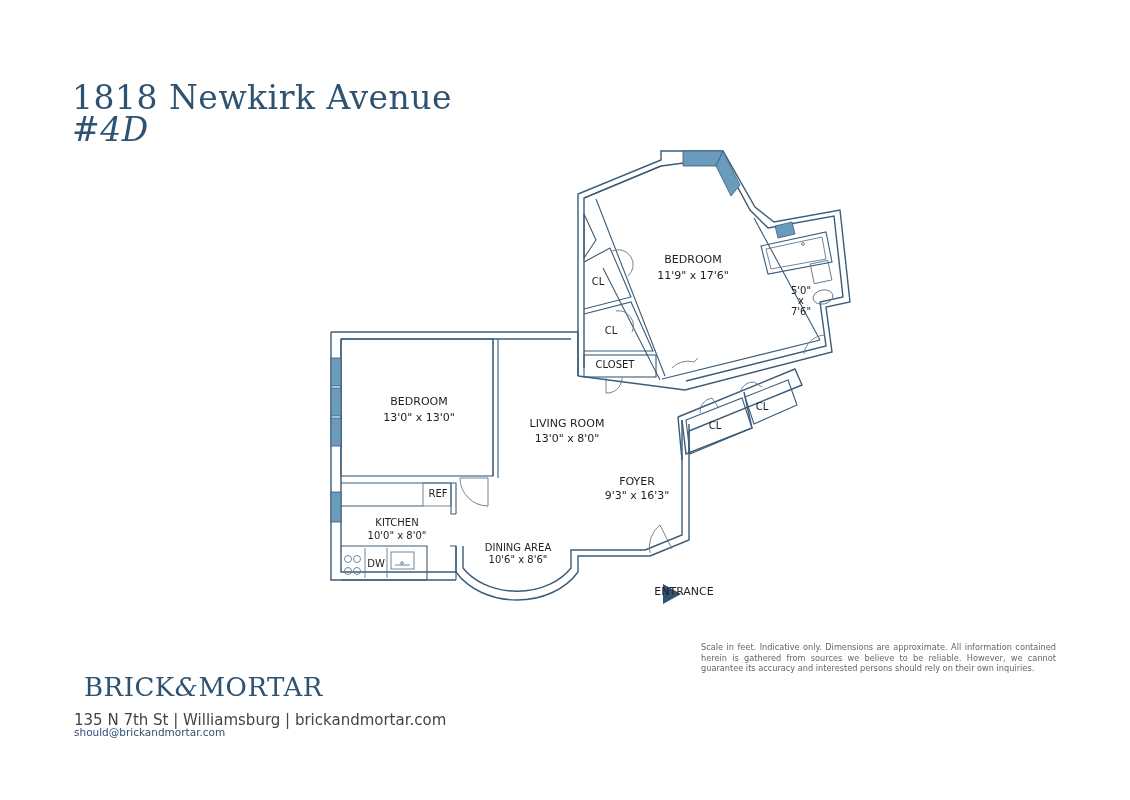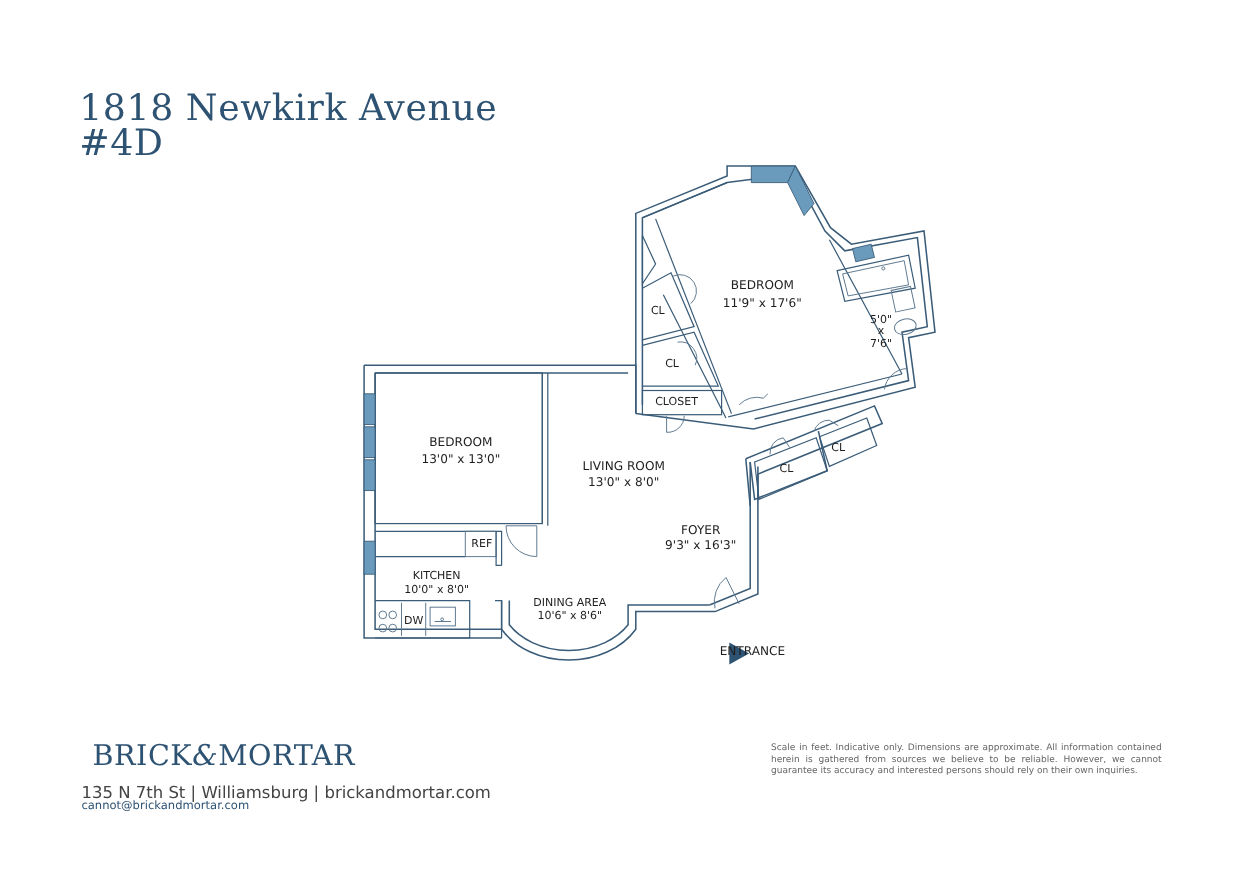--- a/index.html
+++ b/index.html
@@ -1,30 +1,30 @@
 <!DOCTYPE html>
 <html><head>
 <meta charset="utf-8">
 <style>
   html, body { margin:0; padding:0; background:#ffffff; }
   body { width:1130px; height:800px; position:relative; overflow:hidden; font-family:"DejaVu Serif", serif; }
   .title { position:absolute; left:72px; color:#2d5272; font-family:"DejaVu Serif", serif; font-size:33px; letter-spacing:0.5px; margin:0; font-weight:normal; }
   .t1 { top:58px;margin-top:20px; }
-  .t2 { top:110px; }
+  .t2 { top:110px;font-style:italic; }
   svg.plan { position:absolute; left:0; top:0; }
   .wall { fill:none; stroke:#3a5c78; stroke-width:1.4; }
   .wallt { fill:none; stroke:#3a5c78; stroke-width:1.1; }
   .thin { fill:none; stroke:#5f7990; stroke-width:0.9; }
   .win { fill:#6a9bbd; stroke:#3a5c78; stroke-width:0.8; }
   .lbl { font-family:"DejaVu Sans", sans-serif; font-size:11px; fill:#1e1e1e; text-anchor:middle; }
   .lbls { font-family:"DejaVu Sans", sans-serif; font-size:10px; fill:#1e1e1e; text-anchor:middle; }
   .brand { position:absolute; left:72px; top:672px; color:#2d5272; font-family:"DejaVu Serif", serif; font-size:26px; letter-spacing:0.5px;margin-left:12px; }
   .addr { position:absolute; left:74px; top:711px; color:#444; font-family:"DejaVu Sans", sans-serif; font-size:15px; }
   .mail { position:absolute; left:74px; top:726px; color:#2d5272; font-family:"DejaVu Sans", sans-serif; font-size:10.5px; }
-  .disc { position:absolute; left:701px; top:674px; width:355px; color:#666; font-family:"DejaVu Sans", sans-serif; font-size:8.2px; line-height:10.6px; text-align:justify; }
+  .disc { position:absolute; left:701px; top:642px; width:355px; color:#666; font-family:"DejaVu Sans", sans-serif; font-size:8.2px; line-height:10.6px; text-align:justify; }
 </style>
 </head>
 <body>
 
 <h1 class="title t1">1818 Newkirk Avenue</h1>
 <h1 class="title t2">#4D</h1>
 
 <svg class="plan" width="1130" height="800" viewBox="0 0 1130 800">
 
   <g>
@@ -142,14 +142,14 @@
     <text class="lbls" x="438" y="497">REF</text>
     <text class="lbls" x="376" y="567">DW</text>
     <text class="lbl" x="684" y="595">ENTRANCE</text>
   </g>
 </svg>
 
 <div class="brand">
   <span>BRICK</span><span style="font-style:italic;">&amp;</span><span>MORTAR</span>
 </div>
 <div class="addr">135 N 7th St | Williamsburg | brickandmortar.com</div>
-<div class="mail">cannot@brickandmortar.com</div>
+<div class="mail">should@brickandmortar.com</div>
 <div class="disc">Scale in feet. Indicative only. Dimensions are approximate. All information contained herein is gathered from sources we believe to be reliable. However, we cannot guarantee its accuracy and interested persons should rely on their own inquiries.</div>
 
 </body></html>

